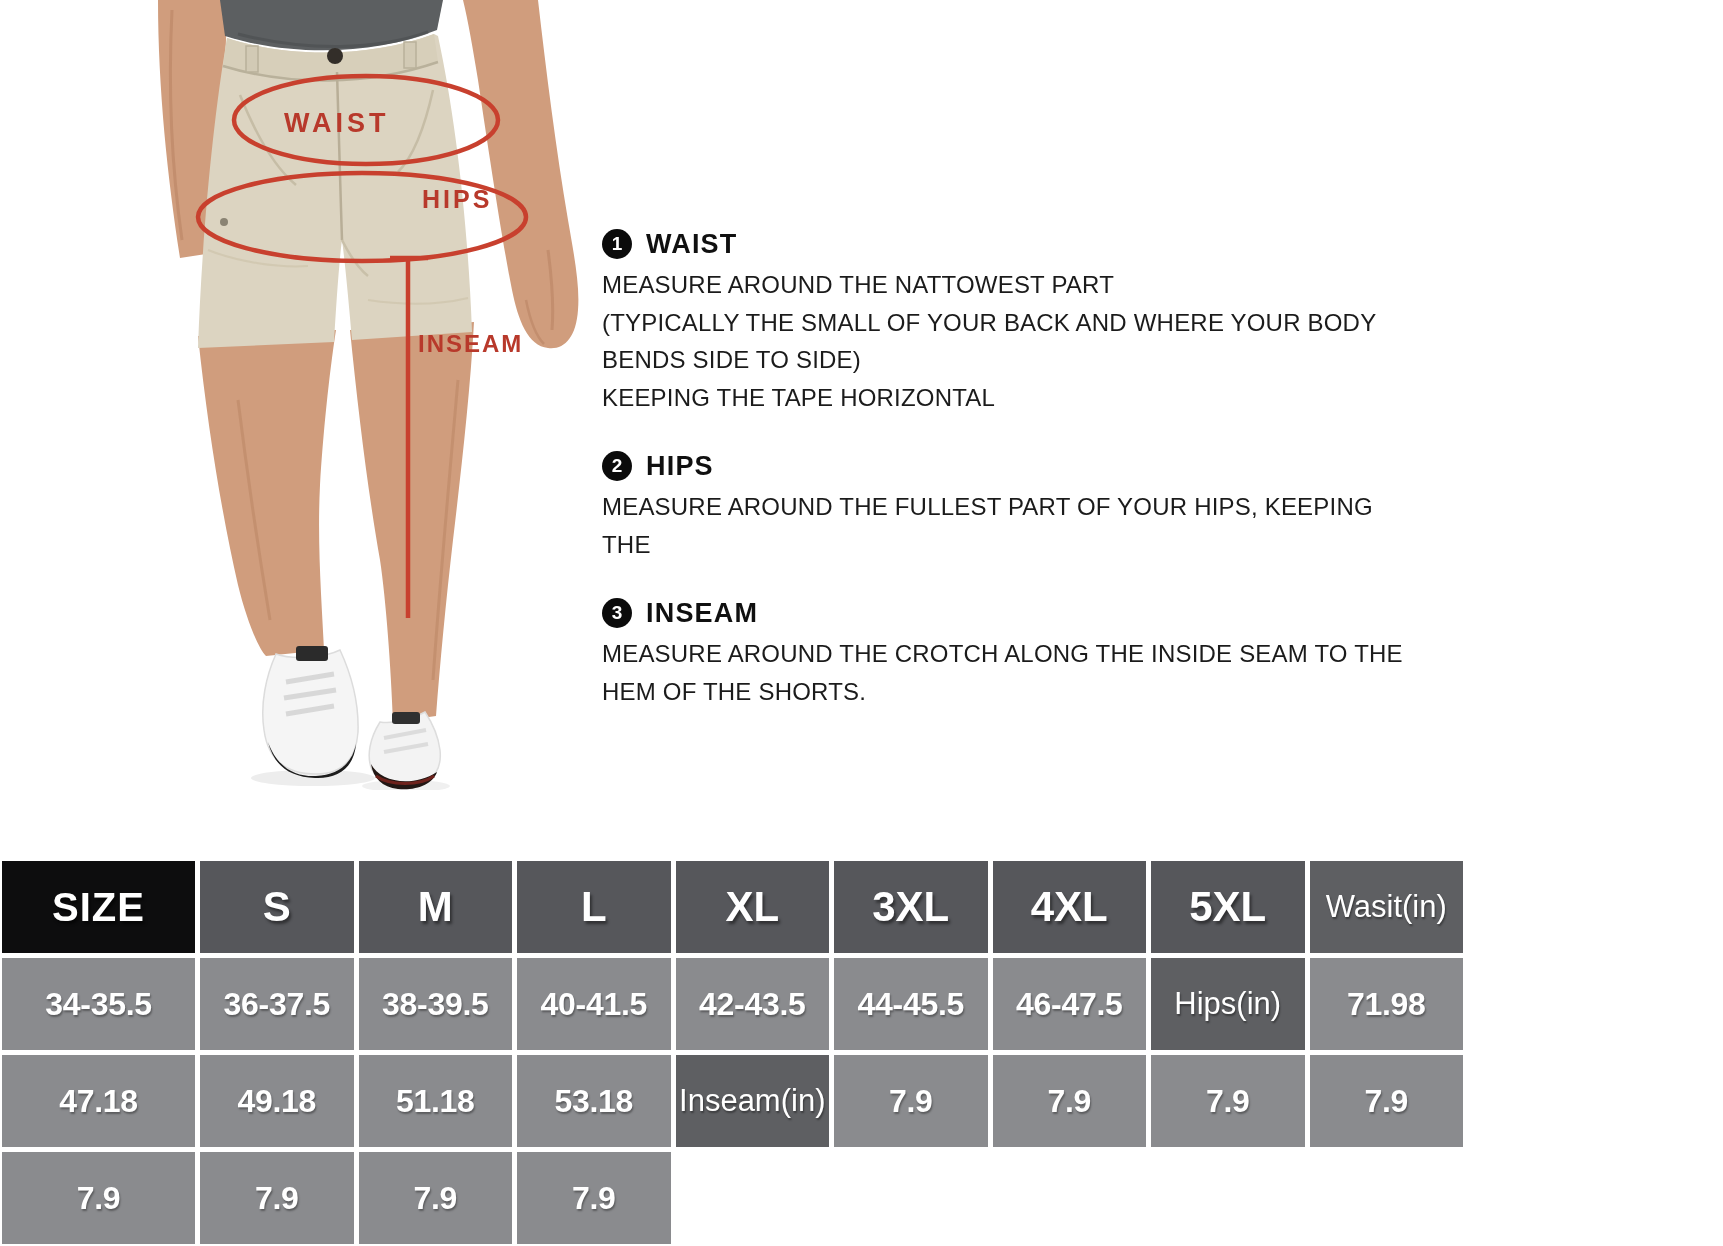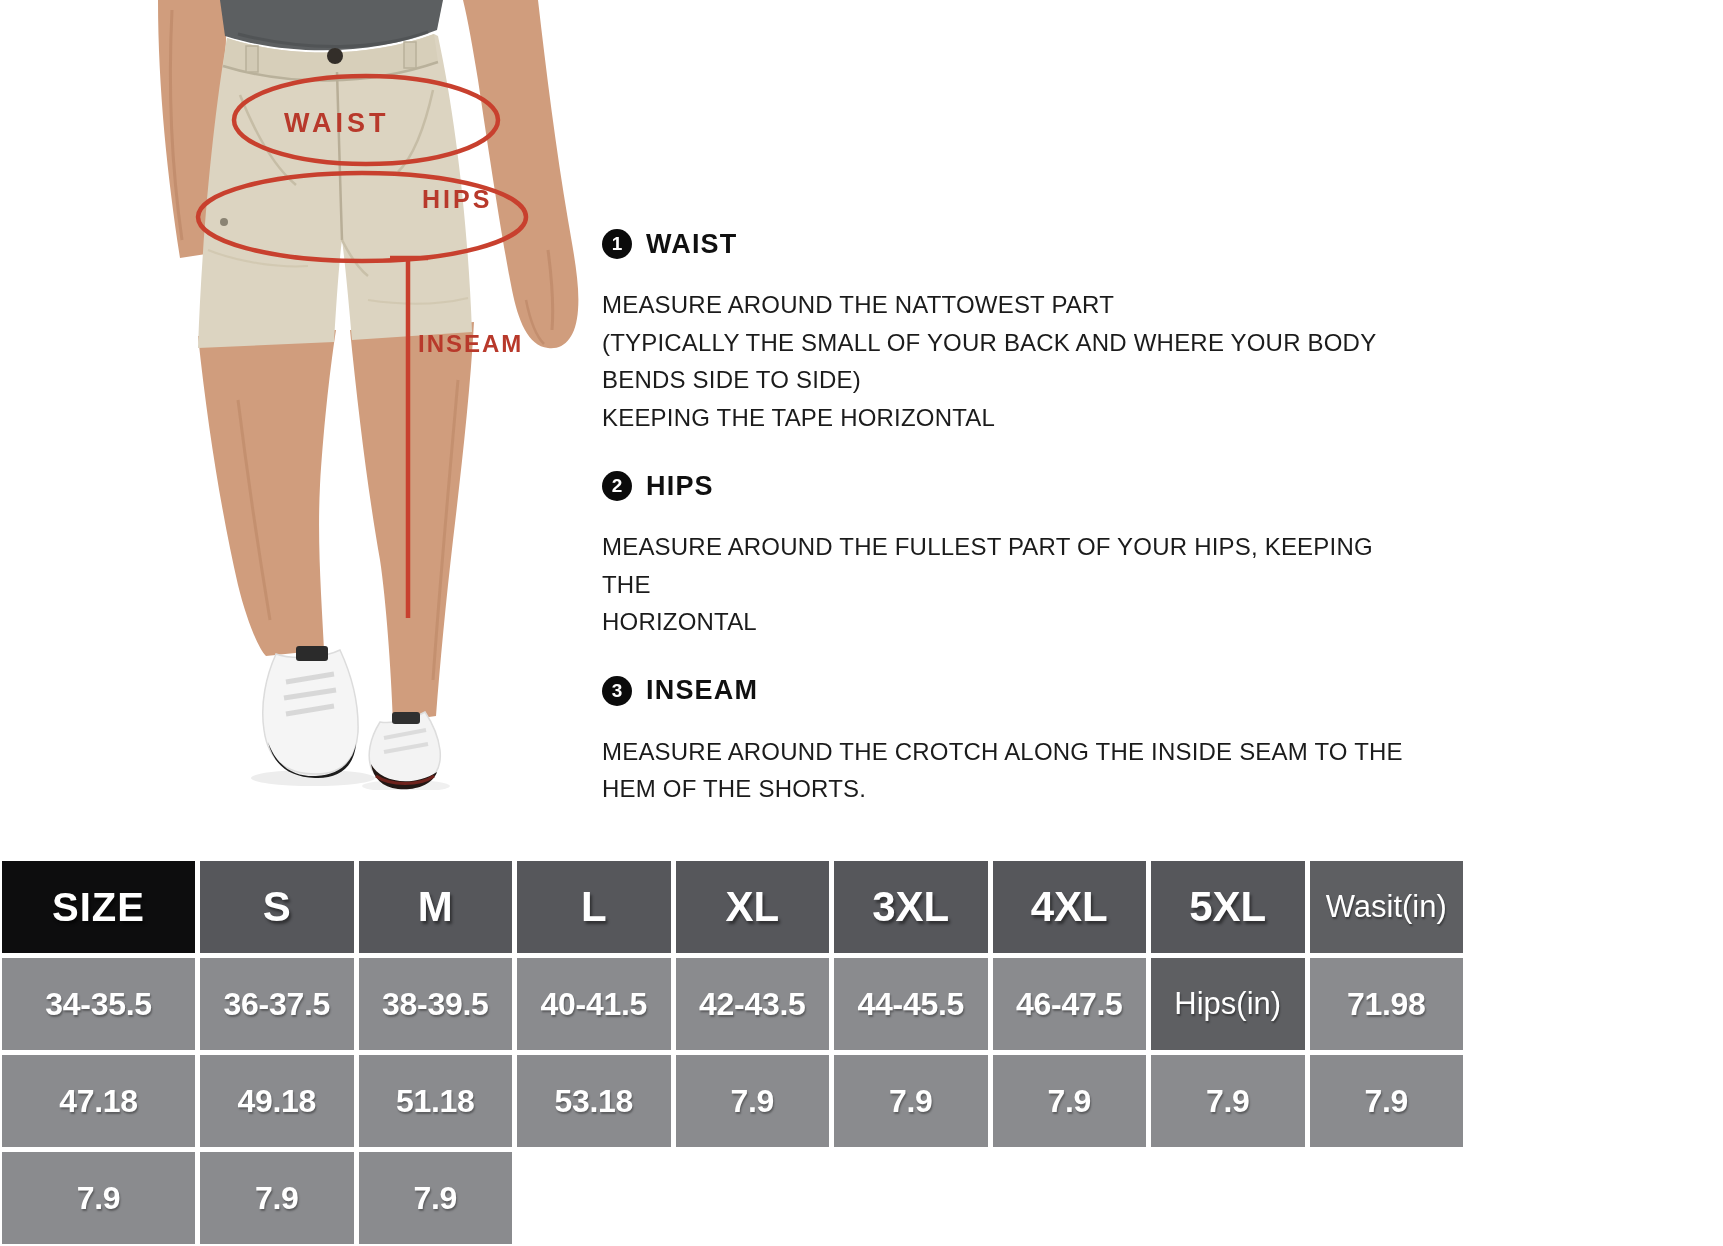--- a/index.html
+++ b/index.html
@@ -11,21 +11,21 @@
 
   
   .instructions{position:absolute;left:602px;top:228px;width:810px;}
   .instr{margin:0;}
   .instr + .instr{margin-top:34px;}
   .instr-head{display:flex;align-items:center;gap:14px;height:32px;}
   .bullet{width:30px;height:30px;border-radius:50%;background:#0b0b0b;color:#ffffff;
           font-size:19px;font-weight:bold;display:flex;align-items:center;justify-content:center;flex:0 0 auto;}
   .instr-title{font-size:27px;font-weight:bold;letter-spacing:1.2px;color:#101010;}
   .instr p{margin:0;font-size:24px;line-height:37.5px;letter-spacing:0.2px;color:#1b1b1b;}
-  .instr .body{margin-top:26px;}
+  .instr .body{margin-top:6px;}
 
   
   .size-table{position:absolute;left:0;top:858px;width:1465px;height:388px;box-sizing:border-box;
               display:grid;grid-template-columns:193px repeat(8,1fr);grid-template-rows:repeat(4,1fr);
               gap:5px;background:#ffffff;padding:3px 2px 2px 2px;}
   .tcell{display:flex;align-items:center;justify-content:center;color:#ffffff;}
   .hdr{background:var(--table_header_bg);font-weight:bold;font-size:42px;
        text-shadow:2px 3px 3px rgba(0,0,0,0.45);}
   .hdr-size{background:var(--table_size_bg);font-weight:bold;font-size:40px;letter-spacing:1px;
        text-shadow:2px 3px 3px rgba(0,0,0,0.6);}
@@ -115,21 +115,20 @@
       <p>BENDS SIDE TO SIDE)</p>
       <p>KEEPING THE TAPE HORIZONTAL</p>
     </section>
 
     <section class="instr">
       <div class="instr-head">
         <span class="bullet">2</span>
         <span class="instr-title">HIPS</span>
       </div>
       <p class="body">MEASURE AROUND THE FULLEST PART OF YOUR HIPS, KEEPING THE</p>
-      <p>HORIZONTAL</p>
     </section>
 
     <section class="instr">
       <div class="instr-head">
         <span class="bullet">3</span>
         <span class="instr-title">INSEAM</span>
       </div>
       <p class="body">MEASURE AROUND THE CROTCH ALONG THE INSIDE SEAM TO THE</p>
       <p>HEM OF THE SHORTS.</p>
     </section>
@@ -156,20 +155,21 @@
     <div class="tcell dcell">44-45.5</div>
     <div class="tcell dcell">46-47.5</div>
 
     <div class="tcell rowlabel">Hips(in)</div>
     <div class="tcell dcell">71.98</div>
     <div class="tcell dcell">47.18</div>
     <div class="tcell dcell">49.18</div>
     <div class="tcell dcell">51.18</div>
     <div class="tcell dcell">53.18</div>
 
+    <div class="tcell rowlabel">Inseam(in)</div>
     <div class="tcell dcell">7.9</div>
     <div class="tcell dcell">7.9</div>
     <div class="tcell dcell">7.9</div>
     <div class="tcell dcell">7.9</div>
     <div class="tcell dcell">7.9</div>
     <div class="tcell dcell">7.9</div>
     <div class="tcell dcell">7.9</div>
     <div class="tcell dcell">7.9</div>
   </div>
 

